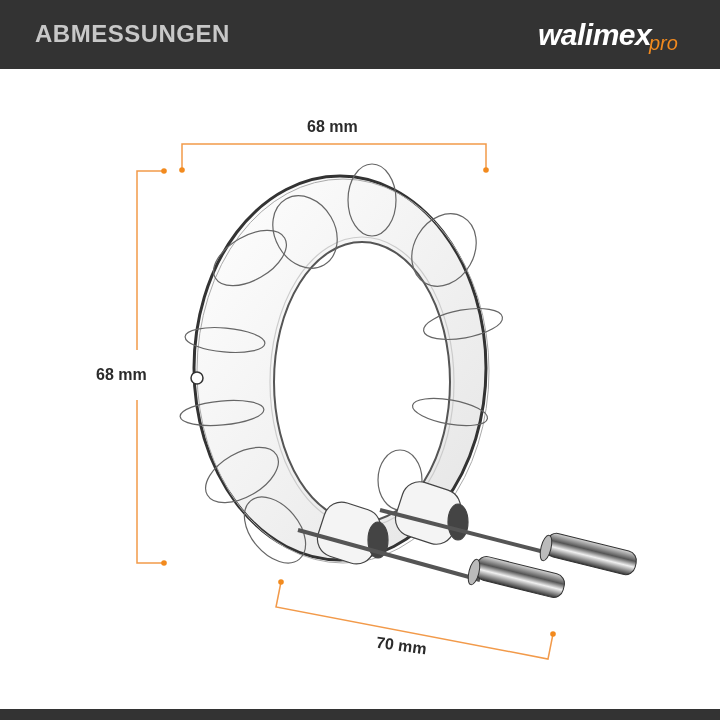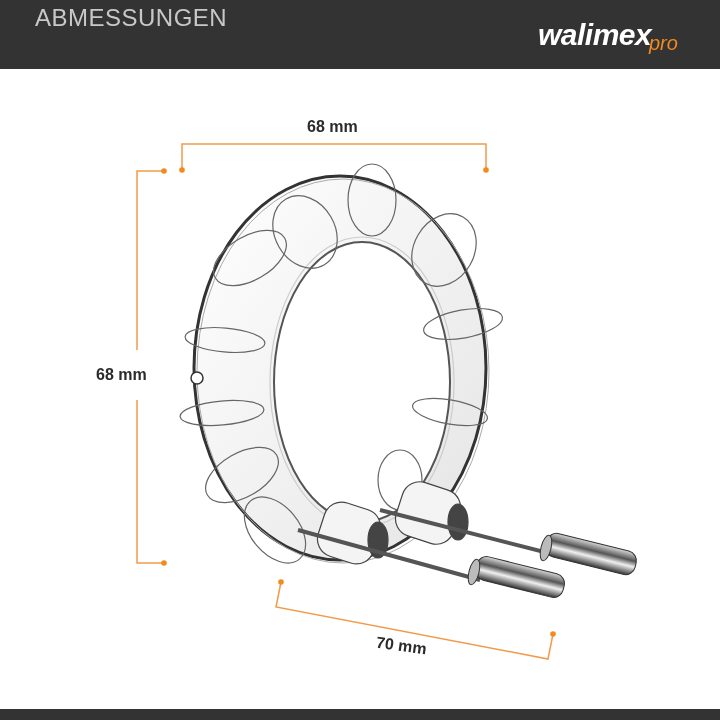--- a/index.html
+++ b/index.html
@@ -3,23 +3,23 @@
   <meta charset="utf-8">
   <style>
     * { margin: 0; padding: 0; box-sizing: border-box; }
     html, body { width: 720px; height: 720px; overflow: hidden; background: #ffffff; }
     body { position: relative; font-family: "Liberation Sans", sans-serif; }
     .header {
       position: absolute; left: 0; top: 0; width: 720px; height: 69px;
       background: #333333;
     }
     .header-title {
-      position: absolute; left: 35px; top: 4px;
+      position: absolute; left: 35px; top: 20px;
       color: #c8c8c8; font-size: 24px; letter-spacing: 0.5px;
-      font-family: "Liberation Sans", sans-serif; font-weight: normal;
+      font-family: "Liberation Sans", sans-serif; font-weight: bold;
     }
     .brand {
       position: absolute; left: 538px; top: 16px; height: 40px;
     }
     .brand-main {
       position: absolute; left: 0; top: 2px;
       color: #ffffff; font-size: 30px; font-style: italic; font-weight: bold;
       letter-spacing: -0.5px;
       font-family: "Liberation Sans", sans-serif;
       text-align: right;

